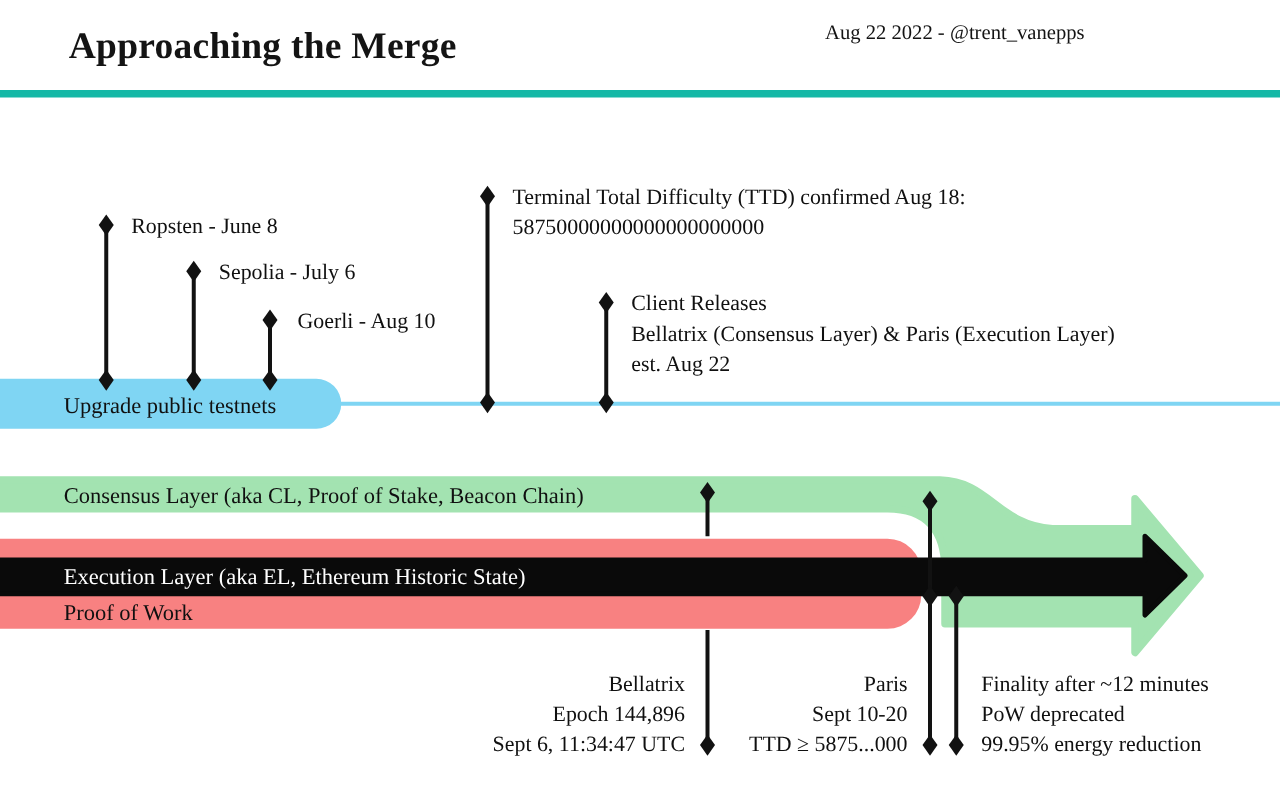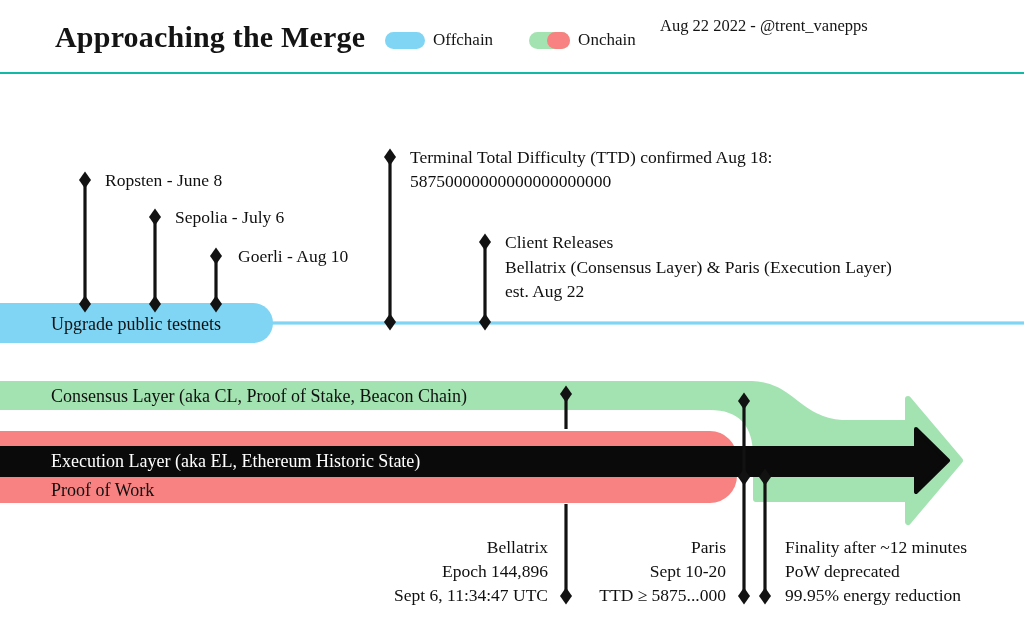--- a/index.html
+++ b/index.html
@@ -1,20 +1,20 @@
 <!DOCTYPE html>
 <html><head>
 <meta charset="utf-8">
 <style>
   html,body{margin:0;padding:0;background:#ffffff;}
   .page{position:relative;width:1024px;height:638px;background:#ffffff;overflow:hidden;
         font-family:"Liberation Serif","DejaVu Serif",serif;color:#141414;}
   
   .header{position:absolute;left:0;top:0;width:1024px;height:72px;background:#ffffff;
-          border-bottom:2px solid #14b8a6;}
+          border-bottom:6px solid #14b8a6;}
   .title{position:absolute;left:55px;top:20px;font-size:30px;font-weight:600;letter-spacing:.2px;}
   .legend{position:absolute;left:385px;top:30px;display:flex;align-items:center;gap:8px;}
   .legend svg{display:block;}
   .legend-label{font-size:17px;margin-right:28px;}
   .credit{position:absolute;left:660px;top:13px;font-size:16.5px;line-height:25px;}
   
   .diagram{position:absolute;left:0;top:72px;}
   svg text{font-family:"Liberation Serif","DejaVu Serif",serif;font-size:17.5px;fill:#101010;}
   svg text.band{font-size:18px;}
   svg text.white{fill:#ffffff;}
@@ -23,31 +23,20 @@
   .dia{fill:#121212;}
 </style>
 </head>
 <body>
 
 <div class="page">
 
   <div class="header">
     <div class="title">Approaching the Merge</div>
 
-    <div class="legend">
-      <svg width="40" height="17">
-        <rect x="0" y="0" width="40" height="17" rx="8.5" fill="#7fd5f3"></rect>
-      </svg>
-      <span class="legend-label">Offchain</span>
-      <svg width="41" height="17">
-        <rect x="0" y="0" width="41" height="17" rx="8.5" fill="#a3e3b1"></rect>
-        <rect x="18" y="0" width="23" height="17" rx="8.5" fill="#f88181"></rect>
-      </svg>
-      <span class="legend-label">Onchain</span>
-    </div>
 
     <div class="credit">
       <div>Aug 22 2022 - @trent_vanepps</div>
     </div>
   </div>
 
   <svg class="diagram" width="1024" height="566" viewBox="0 72 1024 566">
 
     <g>
       <rect x="-24" y="303" width="297" height="40" rx="20" fill="#7fd5f3"></rect>

